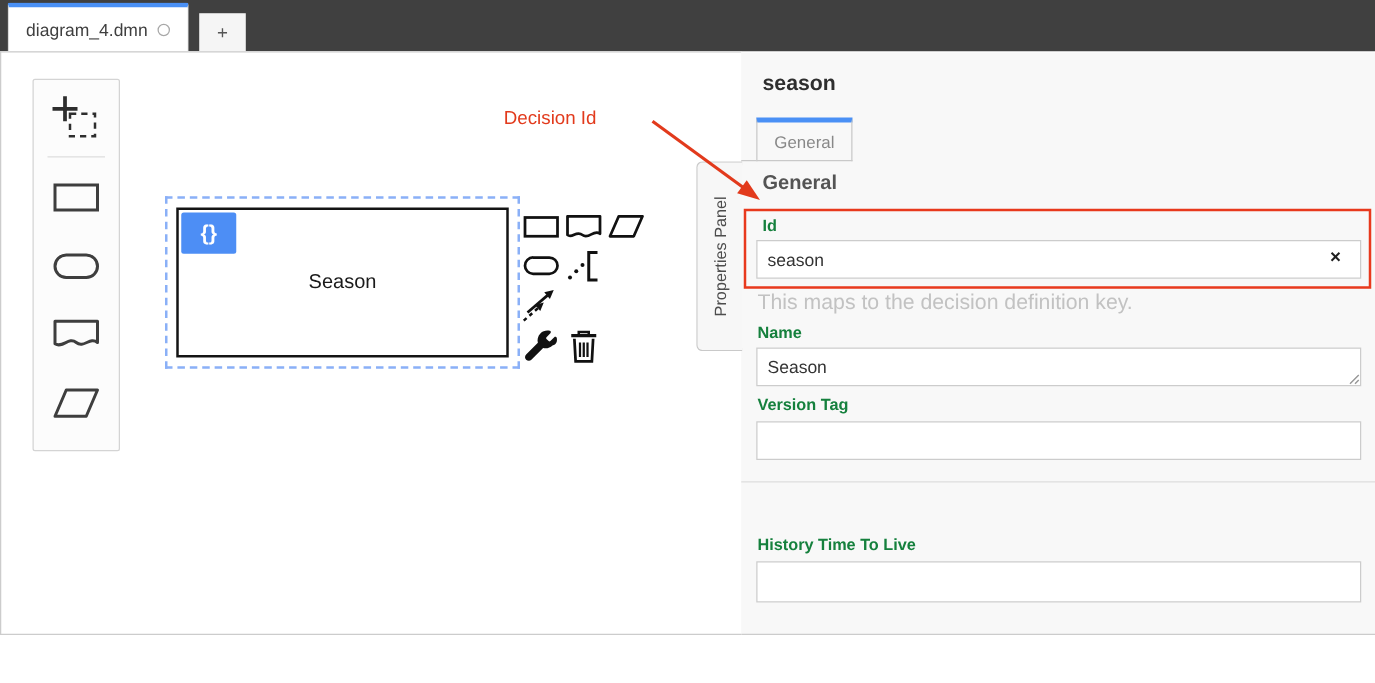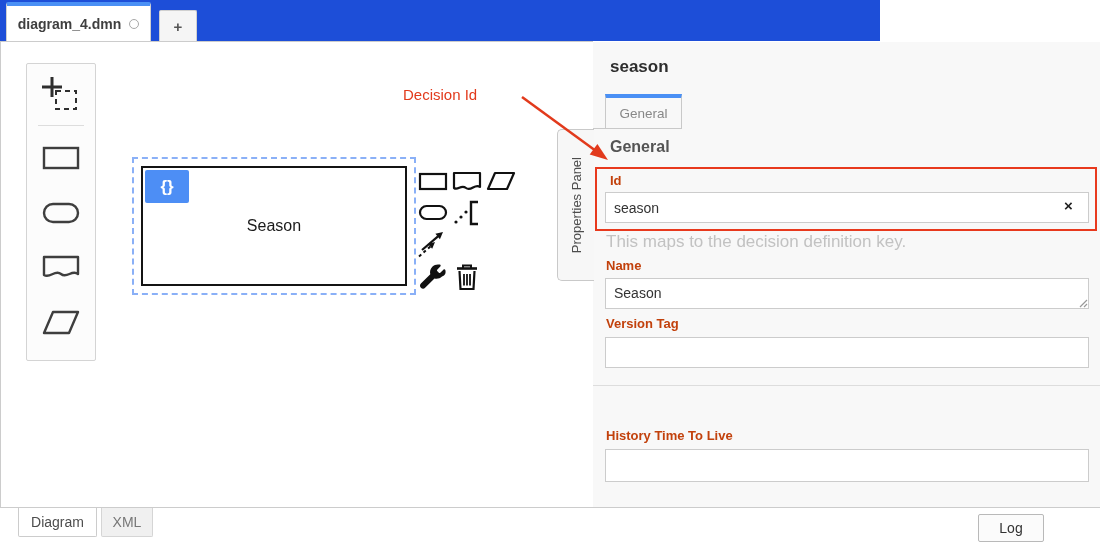--- a/index.html
+++ b/index.html
@@ -1,21 +1,21 @@
 <!DOCTYPE html>
 <html><head>
 <meta charset="utf-8">
 <style>
   * { margin:0; padding:0; box-sizing:border-box; }
   html,body { width:1100px; height:546px; background:#fff; overflow:hidden;
               font-family:"Liberation Sans", sans-serif; }
   .app { position:relative; width:1100px; height:546px; background:#fff; }
 
   
-  .tabbar { position:absolute; left:0; top:0; width:880px; height:41px; background:#1d4ed8;font-weight:bold; }
+  .tabbar { position:absolute; left:0; top:0; width:1100px; height:41px; background:#404040; }
   .file-tab { position:absolute; left:6px; top:2px; width:145px; height:39px;
               background:#fff; border:1px solid #d0d0d0; border-bottom:none;
               border-top:4px solid #4a90f5; border-radius:2px 2px 0 0;
               display:flex; align-items:center; justify-content:center; gap:8px;
               font-size:14px; color:#3f3f3f; cursor:default; }
   .dirty-dot { width:10px; height:10px; border:1.5px solid #a8a8a8; border-radius:50%; }
   .plus-tab { position:absolute; left:159px; top:10px; width:38px; height:31px;
               background:#f5f5f5; border:1px solid #d0d0d0; border-bottom:none;
               border-radius:2px 2px 0 0; display:flex; align-items:center;
               justify-content:center; font-size:15px; color:#555; }
@@ -63,21 +63,21 @@
 
   .pp-title { position:absolute; left:17px; top:15px; font-size:17px;
               font-weight:bold; color:#2e2e2e; }
   .pp-tab { position:absolute; left:12px; top:52px; width:77px; height:35px;
             background:#f8f8f8; border:1px solid #c9c9c9; border-top:4px solid #4a90f5;
             display:flex; align-items:center; justify-content:center;
             font-size:13.5px; color:#888; }
   .pp-tabline { position:absolute; left:0; top:86px; width:12px; height:1px; background:#c9c9c9; }
 
   .group-title { position:absolute; font-size:16px; font-weight:bold; color:#545454; }
-  .field-label { position:absolute; font-size:13px; font-weight:bold; color:#c2410c; }
+  .field-label { position:absolute; font-size:13px; font-weight:bold; color:#15803d; }
   .id-highlight { position:absolute; left:2px; top:125px; width:502px; height:64px;
                   border:2px solid #e8391d; z-index:3; pointer-events:none; }
   .text-input { position:absolute; left:12px; width:484px; height:31px; background:#fff;
                 border:1px solid #ccc; font-size:14px; color:#333;
                 padding:0 26px 0 8px; font-family:"Liberation Sans", sans-serif; outline:none; }
   textarea.text-input { resize:none; overflow:hidden; padding-top:6px; }
   .clear-x { position:absolute; left:471px; top:156px; font-size:15px; font-weight:bold;
              color:#1f1f1f; z-index:4; cursor:pointer; line-height:1; }
   .helper { position:absolute; left:13px; top:190px; font-size:17px; color:#c2c2c2; }
   .resize-grip { position:absolute; left:486px; top:257px; z-index:2; }
@@ -245,19 +245,14 @@
 
     <div class="field-label" style="left:13px; top:274px;">Version Tag</div>
     <input class="text-input" style="top: 295px;" type="text" value="">
 
     <div class="pp-divider"></div>
 
     <div class="field-label" style="left:13px; top:386px;">History Time To Live</div>
     <input class="text-input" style="top: 407px; height: 33px;" type="text" value="">
   </div>
 
-  <div class="bottombar">
-    <div class="view-tab diagram-tab">Diagram</div>
-    <div class="view-tab xml-tab">XML</div>
-    <div class="log-btn">Log</div>
-  </div>
 
 </div>
 
 </body></html>

